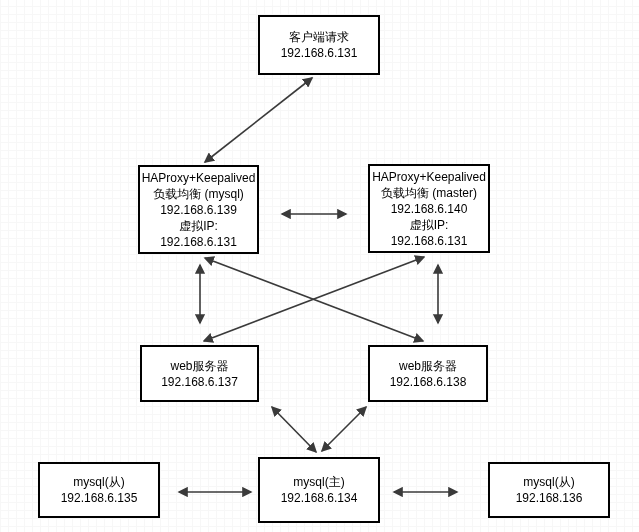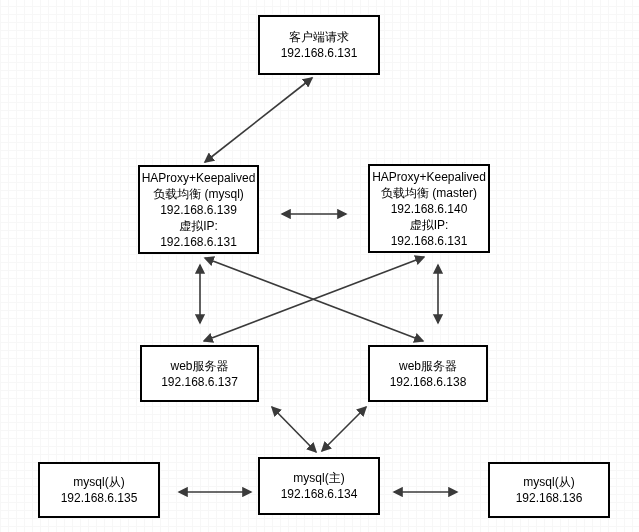--- a/index.html
+++ b/index.html
@@ -42,21 +42,21 @@
     line-height: 16px;
     color: #000000;
     white-space: nowrap;
   }
   .n-client       { left: 258px; top: 15px;  width: 122px; height: 60px; }
   .n-lb-master    { left: 138px; top: 165px; width: 121px; height: 89px; }
   .n-lb-backup    { left: 368px; top: 164px; width: 122px; height: 89px; }
   .n-web1         { left: 140px; top: 345px; width: 119px; height: 57px; }
   .n-web2         { left: 368px; top: 345px; width: 120px; height: 57px; }
   .n-mysql-slave1 { left: 38px;  top: 462px; width: 122px; height: 56px; }
-  .n-mysql-main   { left: 258px; top: 457px; width: 122px; height: 58px; }
+  .n-mysql-main   { left: 258px; top: 457px; width: 122px; height: 66px; }
   .n-mysql-slave2 { left: 488px; top: 462px; width: 122px; height: 56px; }
 </style>
 </head>
 <body>
 
 <div class="canvas">
 
   <svg class="edges" width="639" height="532" viewBox="0 0 639 532">
     <defs>
       <marker id="arrowhead" viewBox="0 0 10 10" refX="8.5" refY="5" markerWidth="6.5" markerHeight="6.5" orient="auto-start-reverse">

